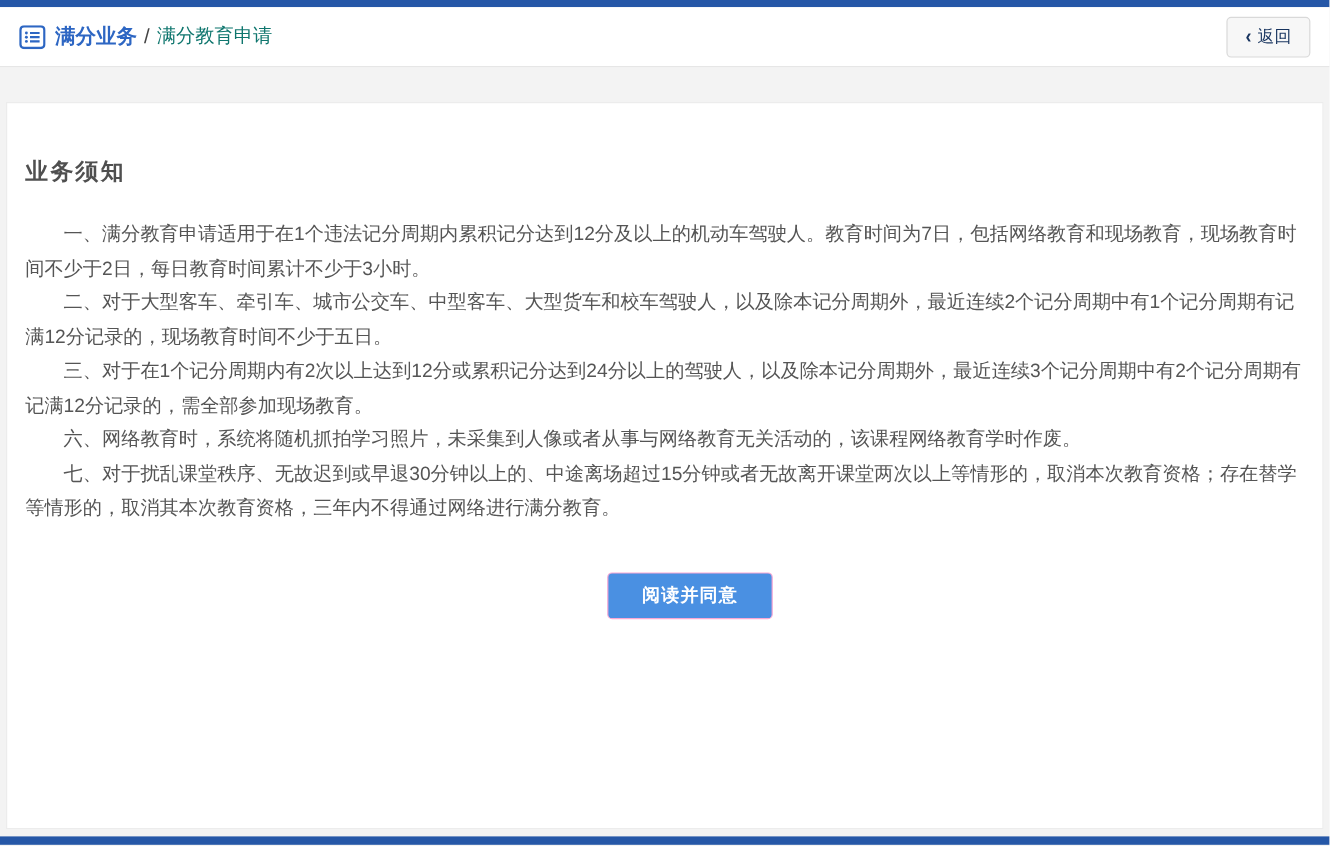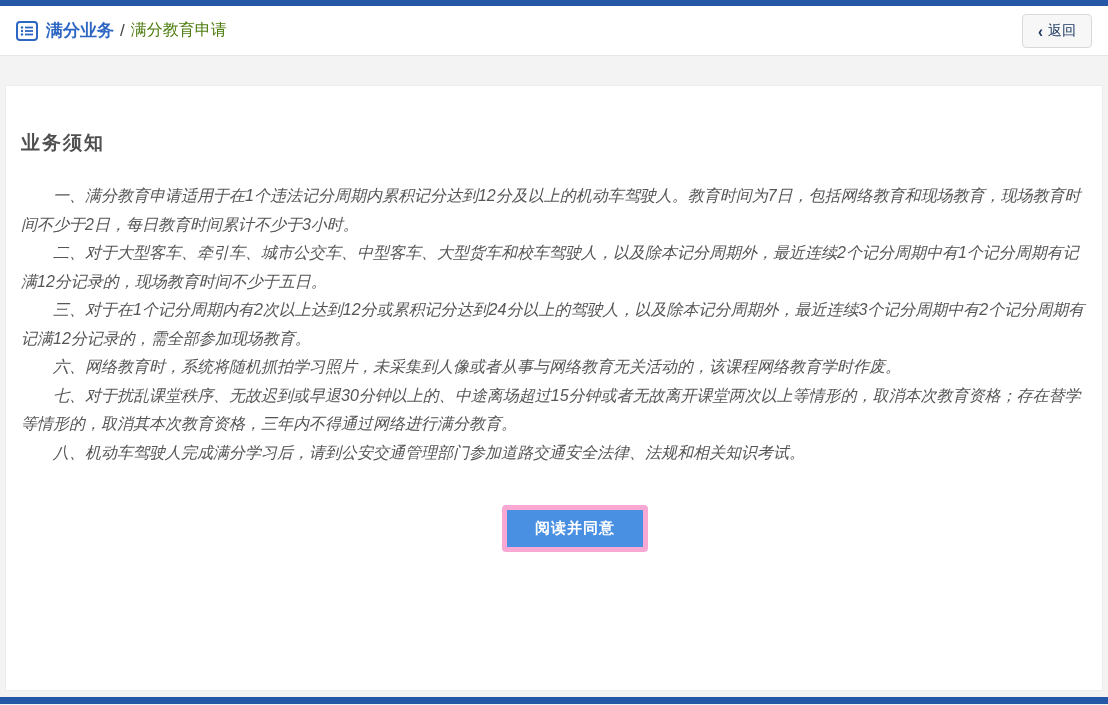--- a/index.html
+++ b/index.html
@@ -50,21 +50,21 @@
     color: #2d66c3;
     font-weight: 700;
     text-decoration: none;
     cursor: pointer;
   }
   .crumb-sep {
     color: #444;
     margin: 0 6px;
   }
   .crumb-current {
-    color: #4d7c0f;
+    color: #0f766e;
     font-size: 16px;
     text-align: center;
   }
   .back-btn {
     display: inline-flex;
     align-items: center;
     gap: 5px;
     background: #f7f7f7;
     border: 1px solid #d9d9d9;
     border-radius: 4px;
@@ -95,29 +95,28 @@
     font-weight: 700;
     color: #4f4f4f;
     letter-spacing: 2px;
   }
   .notice-body p {
     margin: 0;
     text-indent: 2em;
     font-size: 16px;
     line-height: 28.5px;
     color: #555555;
-    font-style: italic;
   }
   .btn-row {
     text-align: center;
     margin-top: 38px;
   }
   .agree-btn {
     background: #4a90e2;
-    border: 5px solid #f9a8d4;
+    border: 1px solid #f9a8d4;
     border-radius: 4px;
     color: #ffffff;
     font-size: 15px;
     font-weight: 700;
     padding: 9px 28px;
     cursor: pointer;
     font-family: inherit;
     letter-spacing: 1px;
     margin-left: 42px;
   }
@@ -151,20 +150,19 @@
 </header>
 
 <main class="card">
   <h1 class="notice-title">业务须知</h1>
   <div class="notice-body">
     <p>一、满分教育申请适用于在1个违法记分周期内累积记分达到12分及以上的机动车驾驶人。教育时间为7日，包括网络教育和现场教育，现场教育时间不少于2日，每日教育时间累计不少于3小时。</p>
     <p>二、对于大型客车、牵引车、城市公交车、中型客车、大型货车和校车驾驶人，以及除本记分周期外，最近连续2个记分周期中有1个记分周期有记满12分记录的，现场教育时间不少于五日。</p>
     <p>三、对于在1个记分周期内有2次以上达到12分或累积记分达到24分以上的驾驶人，以及除本记分周期外，最近连续3个记分周期中有2个记分周期有记满12分记录的，需全部参加现场教育。</p>
     <p>六、网络教育时，系统将随机抓拍学习照片，未采集到人像或者从事与网络教育无关活动的，该课程网络教育学时作废。</p>
     <p>七、对于扰乱课堂秩序、无故迟到或早退30分钟以上的、中途离场超过15分钟或者无故离开课堂两次以上等情形的，取消本次教育资格；存在替学等情形的，取消其本次教育资格，三年内不得通过网络进行满分教育。</p>
-    <p>八、机动车驾驶人完成满分学习后，请到公安交通管理部门参加道路交通安全法律、法规和相关知识考试。</p>
   </div>
   <div class="btn-row">
     <button class="agree-btn">阅读并同意</button>
   </div>
 </main>
 
 <div class="bottom-bar"></div>
 
 </body></html>

